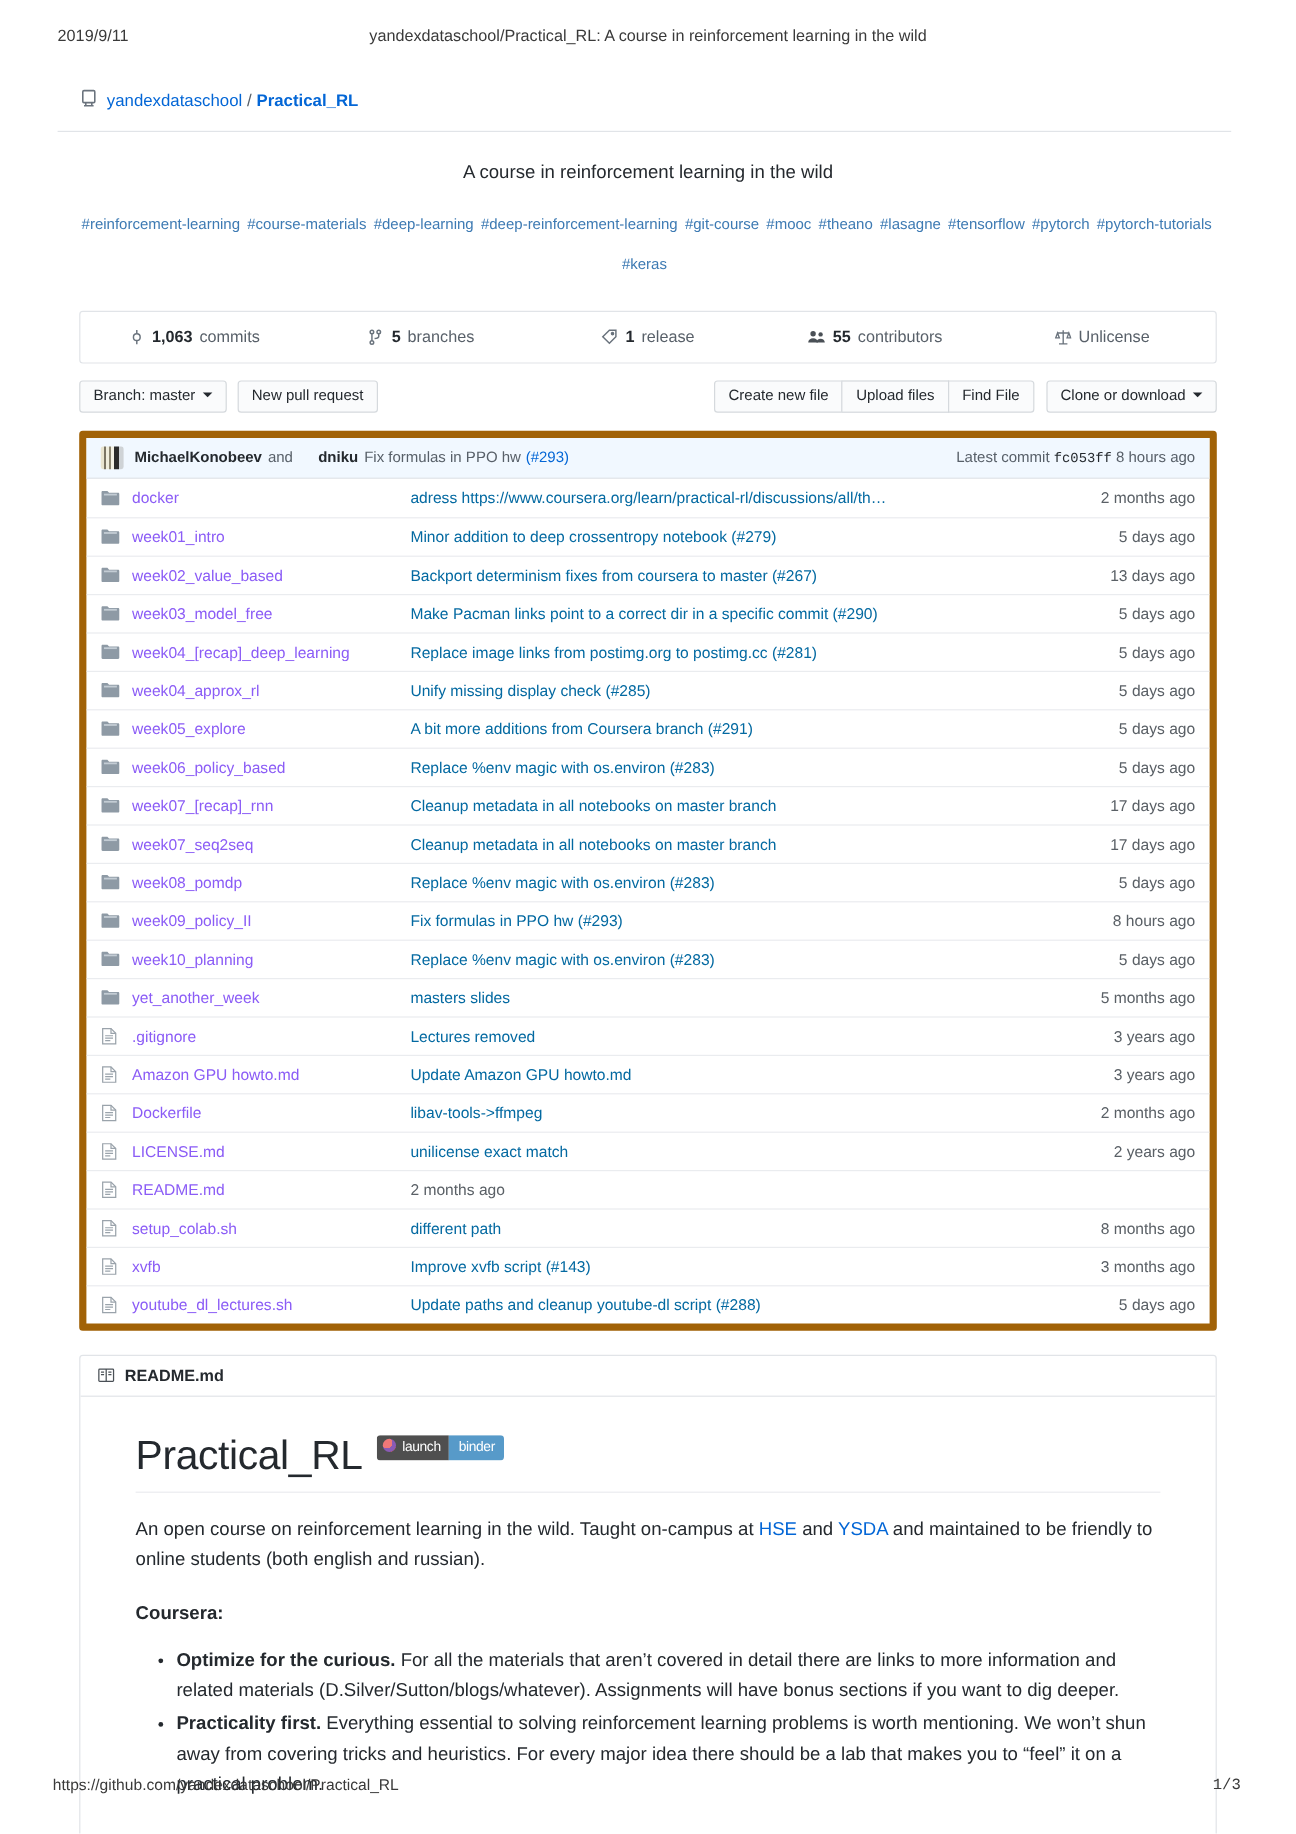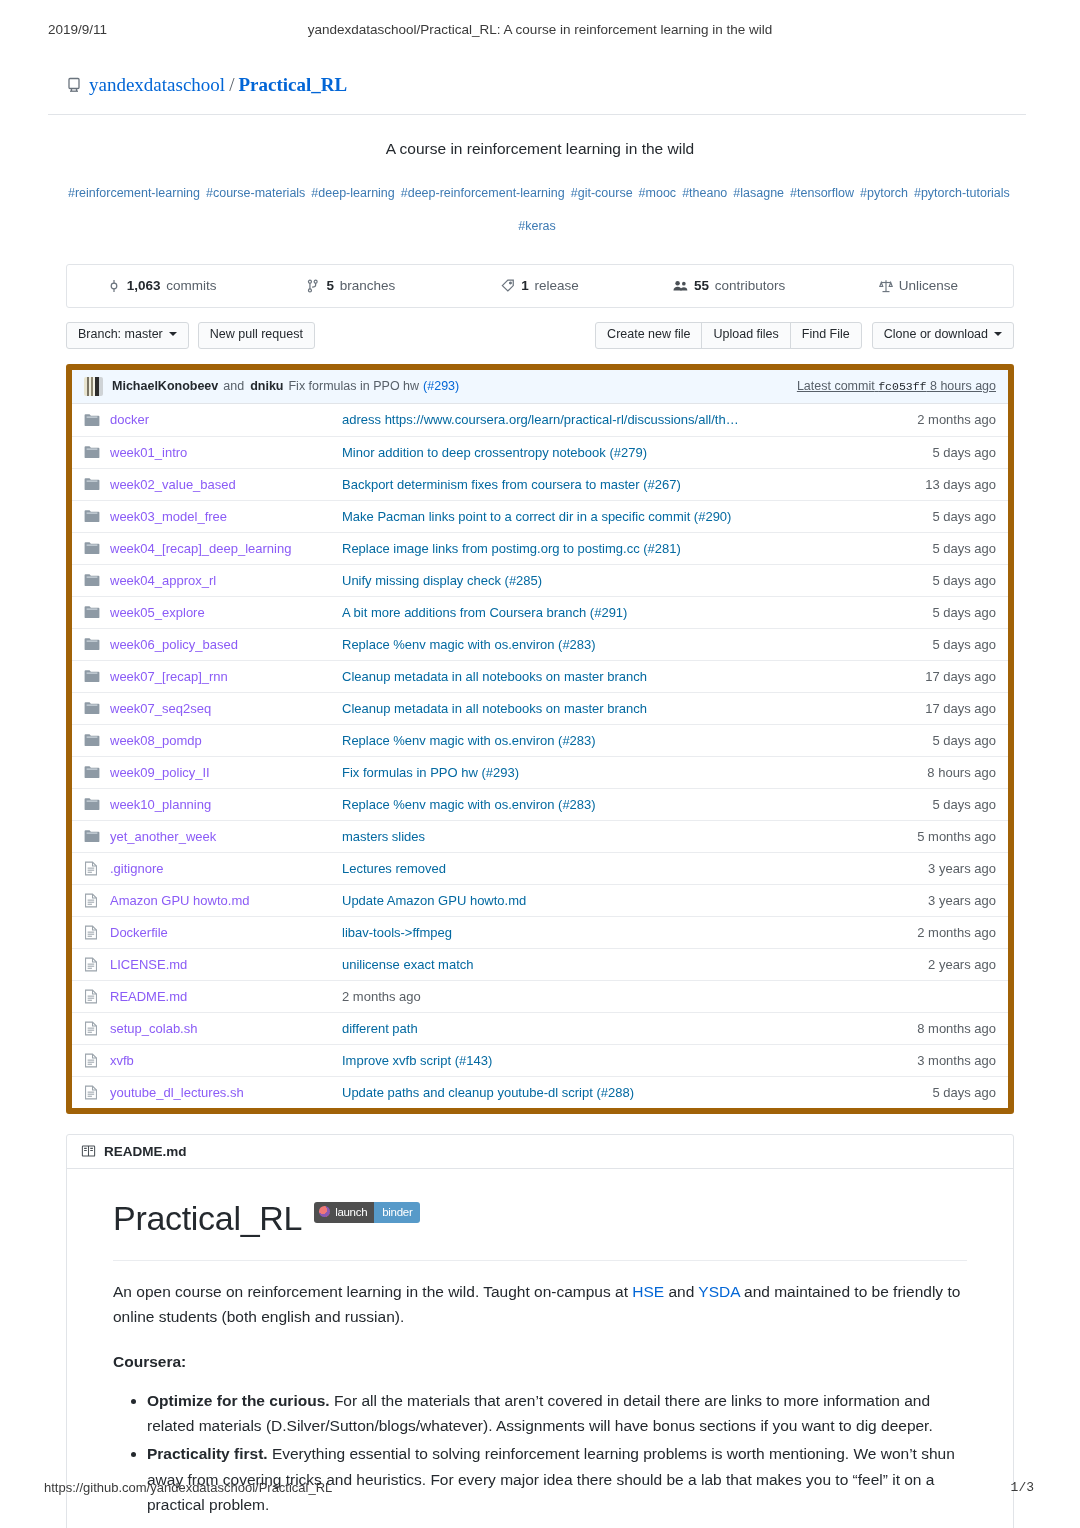--- a/index.html
+++ b/index.html
@@ -37,24 +37,23 @@
 
   
   .page {
     position: absolute;
     top: 62px; left: 48px;
     width: 984px;
   }
 
   
   .repo-head {
-    font-size: 19px;
+    font-size: 14px;
     padding: 12px 18px 16px 18px;
     white-space: nowrap;
-    font-family: Liberation Serif, serif;
   }
   .repo-head .repo-ico {
     display: inline-block;
     vertical-align: -2px;
     margin-right: 7px;
   }
   .repo-head a.owner { color: #0366d6; text-decoration: none; font-weight: 400; }
   .repo-head .slash { color: #586069; margin: 0 4px; }
   .repo-head a.name { color: #0366d6; text-decoration: none; font-weight: 700; }
 
@@ -156,21 +155,21 @@
         #efeddc 24%, #efeddc 36%,
         #8d8772 36%, #8d8772 46%,
         #f3f1e4 46%, #f3f1e4 58%,
         #2b2b2b 58%, #2b2b2b 78%,
         #cfd3d6 78%, #cfd3d6 100%);
   }
   .commit-bar .author { color: #24292e; font-weight: 700; }
   .commit-bar .msg { color: #586069; margin-left: 5px; }
   .commit-bar .msg a { color: #0366d6; text-decoration: none; }
   .commit-bar .spacer { flex: 1 1 auto; }
-  .commit-bar .latest { color: #586069; white-space: nowrap; text-decoration: underline; }
+  .commit-bar .latest { color: #586069; white-space: nowrap; }
   .commit-bar .latest .sha {
     font-family: "Liberation Mono", monospace;
     font-size: 11.5px;
     color: #24292e;
   }
 
   .frow {
     display: flex;
     align-items: center;
     height: 32px;
@@ -208,21 +207,21 @@
     font-weight: 700;
     color: #24292e;
     border-bottom: 1px solid #e1e4e8;
   }
   .readme-head svg { margin-right: 8px; vertical-align: -2px; }
   .readme-body { padding: 30px 46px 30px 46px; }
   .readme-body h1 {
     font-size: 34px;
     font-weight: 400;
     margin: 0 0 0 0;
-    padding-bottom: 22px;
+    padding-bottom: 10px;
     border-bottom: 1px solid #eaecef;
     color: #24292e;
     letter-spacing: -0.3px;
   }
   .badge {
     display: inline-block;
     vertical-align: 7px;
     margin-left: 12px;
     height: 21px;
     border-radius: 3px;
@@ -349,21 +348,21 @@
       <span class="grp"><span class="btn">Create new file</span><span class="btn">Upload files</span><span class="btn">Find File</span></span><span class="btn"><span>Clone or download</span><span class="caret"></span></span>
     </div>
   </div>
 
   <div class="filebox">
 
     <div class="commit-bar">
       <span class="avatar"></span>
       <span class="author">MichaelKonobeev</span>
       <span class="msg">and</span>
-      <span class="author" style="margin-left:6px">dniku</span>
+      <span class="author" style="margin-left:21px">dniku</span>
       <span class="msg">Fix formulas in PPO hw</span>
       <span class="msg" style="margin-left:4px"><a href="#">(#293)</a></span>
       <span class="spacer"></span>
       <span class="latest"><span>Latest commit</span> <span class="sha">fc053ff</span> <span>8 hours ago</span></span>
     </div>
 
     <div id="file-rows">
         <div class="frow">
           <span class="ico"><svg width="16" height="14" viewBox="0 0 16 14" fill="#8e9aa5">
               <path d="M0.6 2.1c0-.5.4-.9.9-.9h4l1.4 1.5h7.6c.5 0 .9.4.9.9v8.6c0 .5-.4.9-.9.9H1.5c-.5 0-.9-.4-.9-.9z"></path>

